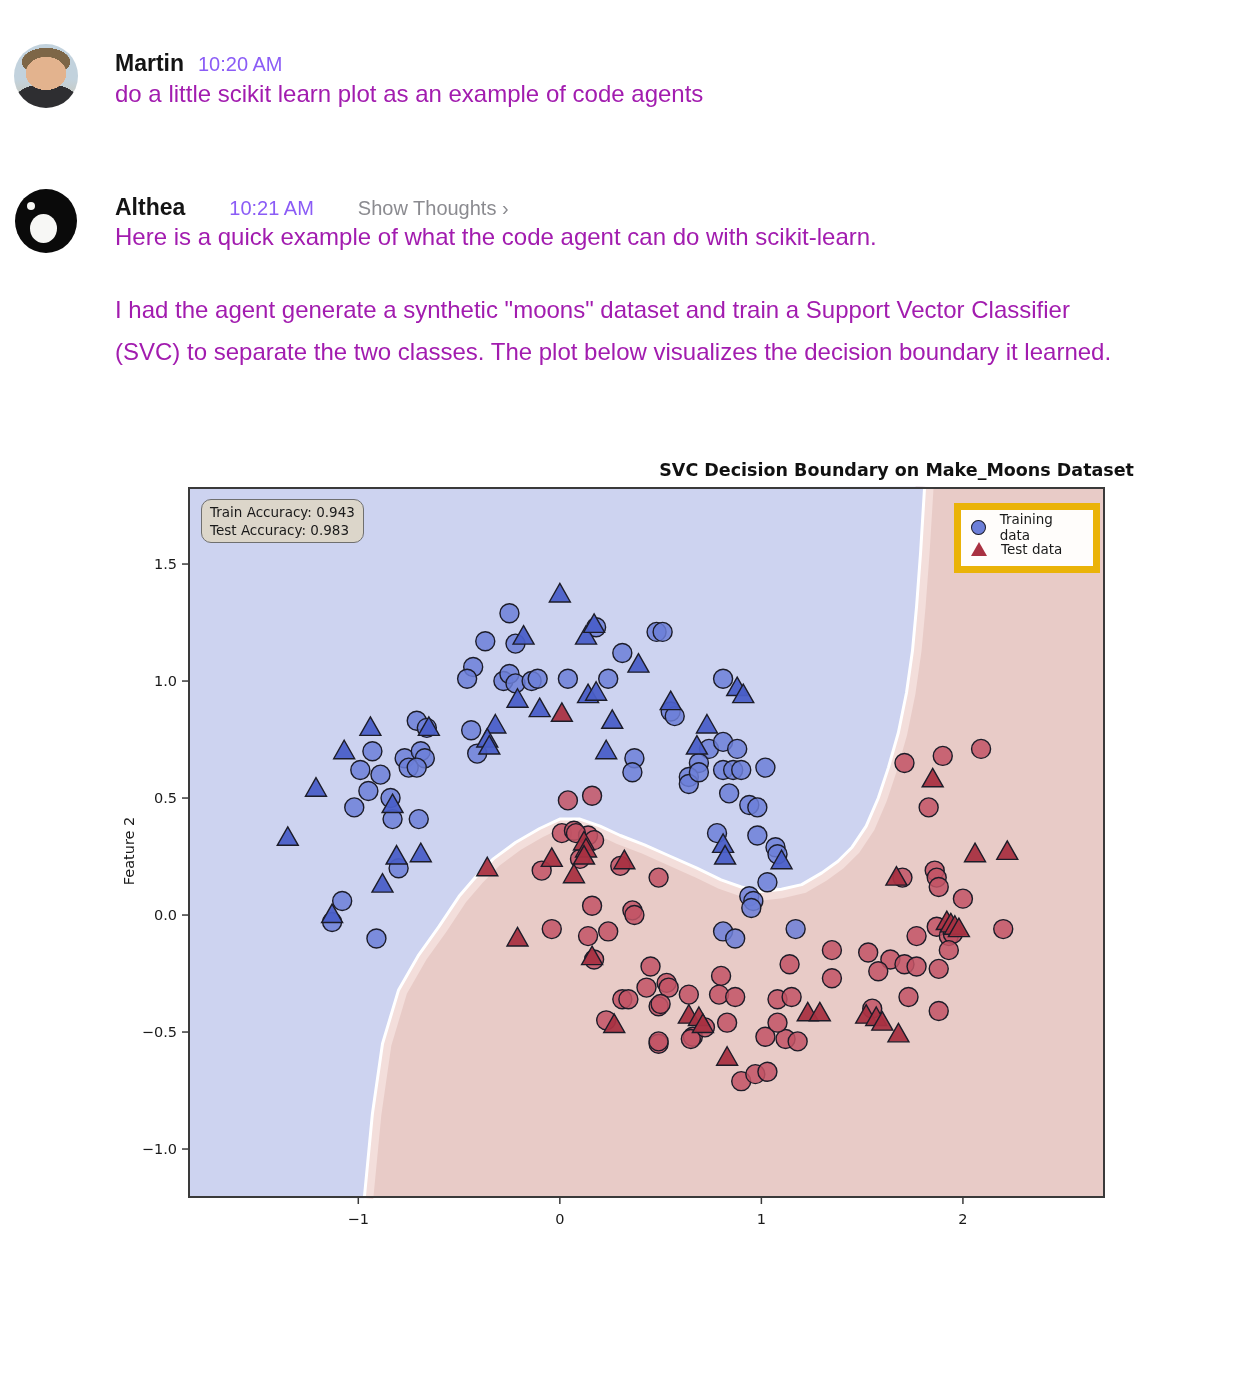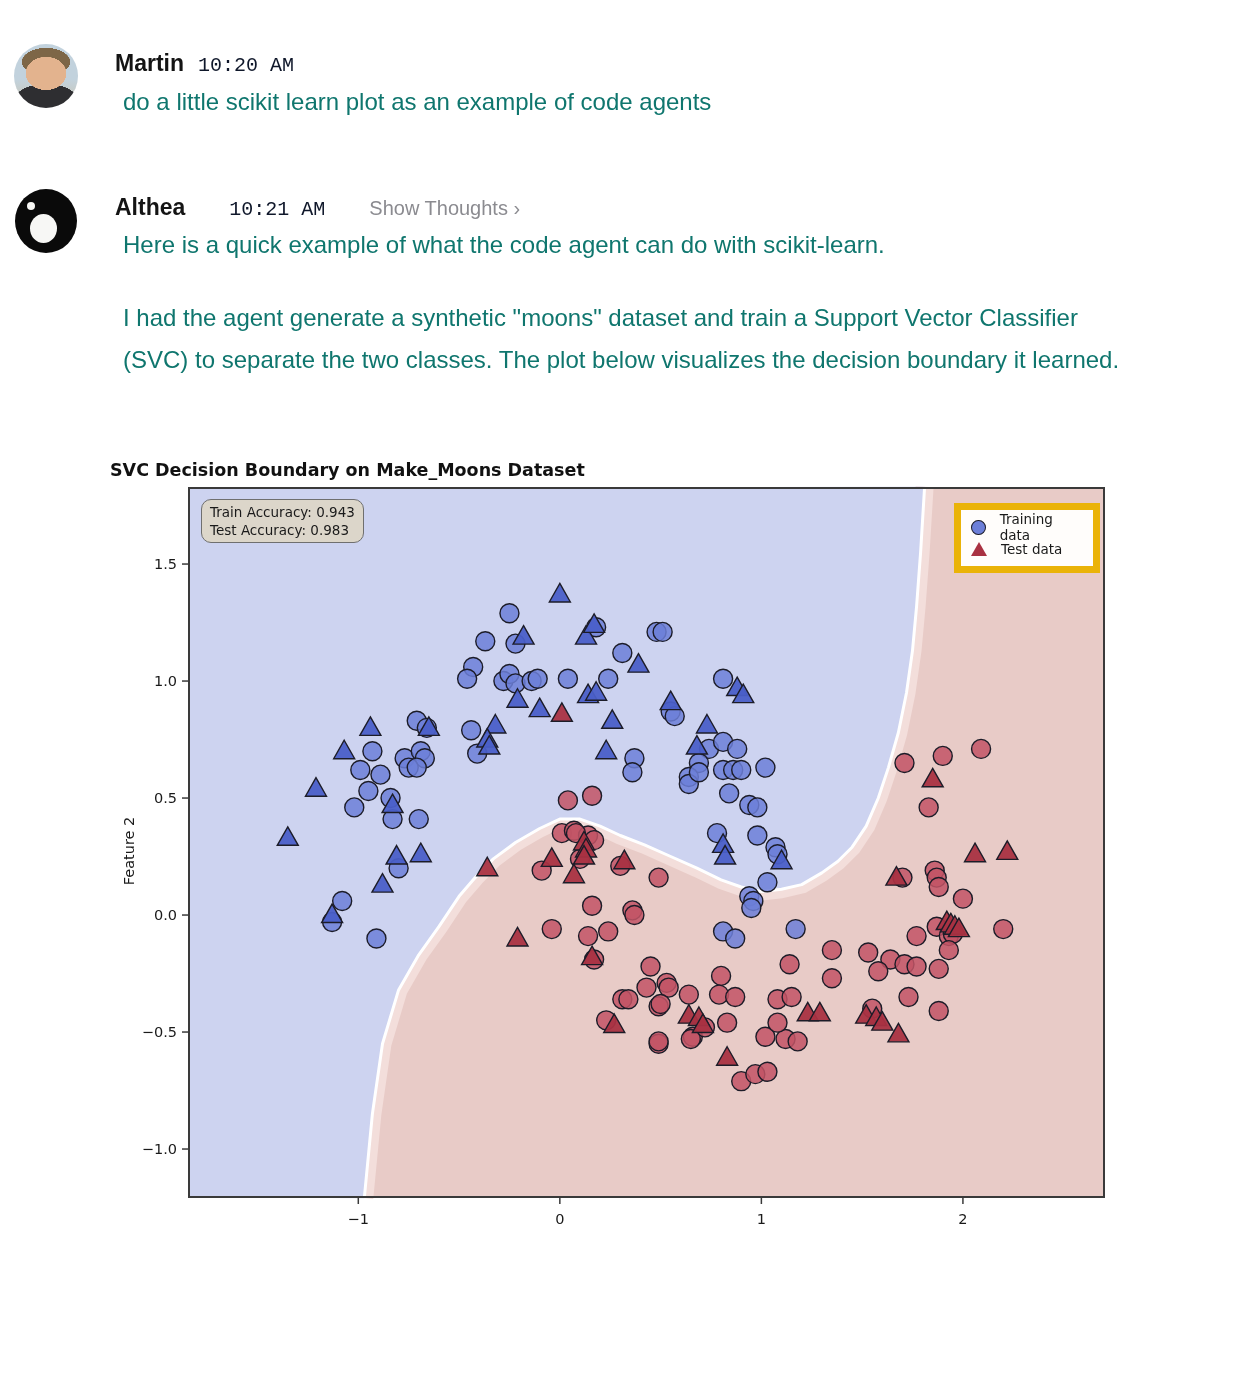--- a/index.html
+++ b/index.html
@@ -13,27 +13,27 @@
       radial-gradient(ellipse 32% 26% at 50% 46%, #e3b38e 0 99%, rgba(0,0,0,0) 100%),
       radial-gradient(ellipse 38% 22% at 50% 28%, #7d6647 0 99%, rgba(0,0,0,0) 100%),
       radial-gradient(ellipse 52% 30% at 50% 92%, #2e2e31 0 99%, rgba(0,0,0,0) 100%),
       linear-gradient(#c2d2dd 0 55%, #cdc3ae 100%);}
   #m2-avatar{left:15px;top:189px;width:62px;height:64px;background:#0a0a0a;position:absolute;border-radius:50%;}
   #m2-avatar::before{content:"";position:absolute;left:15px;top:25px;width:27px;height:29px;border-radius:50%;background:#f7f7f5;}
   #m2-avatar::after{content:"";position:absolute;left:12px;top:13px;width:8px;height:8px;border-radius:50%;background:#f7f7f5;}
   
   .mh{display:flex;align-items:baseline;gap:14px;}
   .author{font-size:23px;font-weight:700;color:#141414;}
-  .time{font-size:20px;color:#0f172a;font-family:Liberation Mono, monospace;}
+  .time{font-size:20px;color:#8b5cf6;}
   .thoughts{font-size:20px;color:#8b8b90;cursor:pointer;background:none;border:none;padding:0;font-family:inherit;}
-  .mtext{font-size:24px;color:#0f766e;margin:8px;}
+  .mtext{font-size:24px;color:#a21caf;margin:0;}
   #m2-body{width:1020px;line-height:41.5px;}
   
   .chart{left:110px;top:455px;width:1024px;height:800px;margin:0;}
-  .chart-title{position:absolute;left:0;top:5px;width:1024px;text-align:left;
+  .chart-title{position:absolute;left:0;top:5px;width:1024px;text-align:right;
       font-family:"DejaVu Sans",sans-serif;font-size:17.5px;font-weight:700;color:#111;}
   #plot{position:absolute;left:0;top:0;}
   .acc-box{position:absolute;left:91px;top:44px;background:#dcd6ca;border:1px solid #6f6f6f;
       border-radius:10px;padding:3px 8px;font-family:"DejaVu Sans",sans-serif;font-size:13.5px;
       color:#1a1a1a;line-height:18px;}
   .legend{position:absolute;left:844px;top:48px;width:146px;background:#fffdfb;
       border:7px solid #eab308;padding:6px 8px 6px 10px;font-family:"DejaVu Sans",sans-serif;
       font-size:13.5px;color:#1a1a1a;box-sizing:border-box;}
   .legend-row{display:flex;align-items:center;gap:14px;height:22px;}
   .lm-circle{width:15px;height:15px;border-radius:50%;border:1.5px solid #1c1c28;box-sizing:border-box;}

